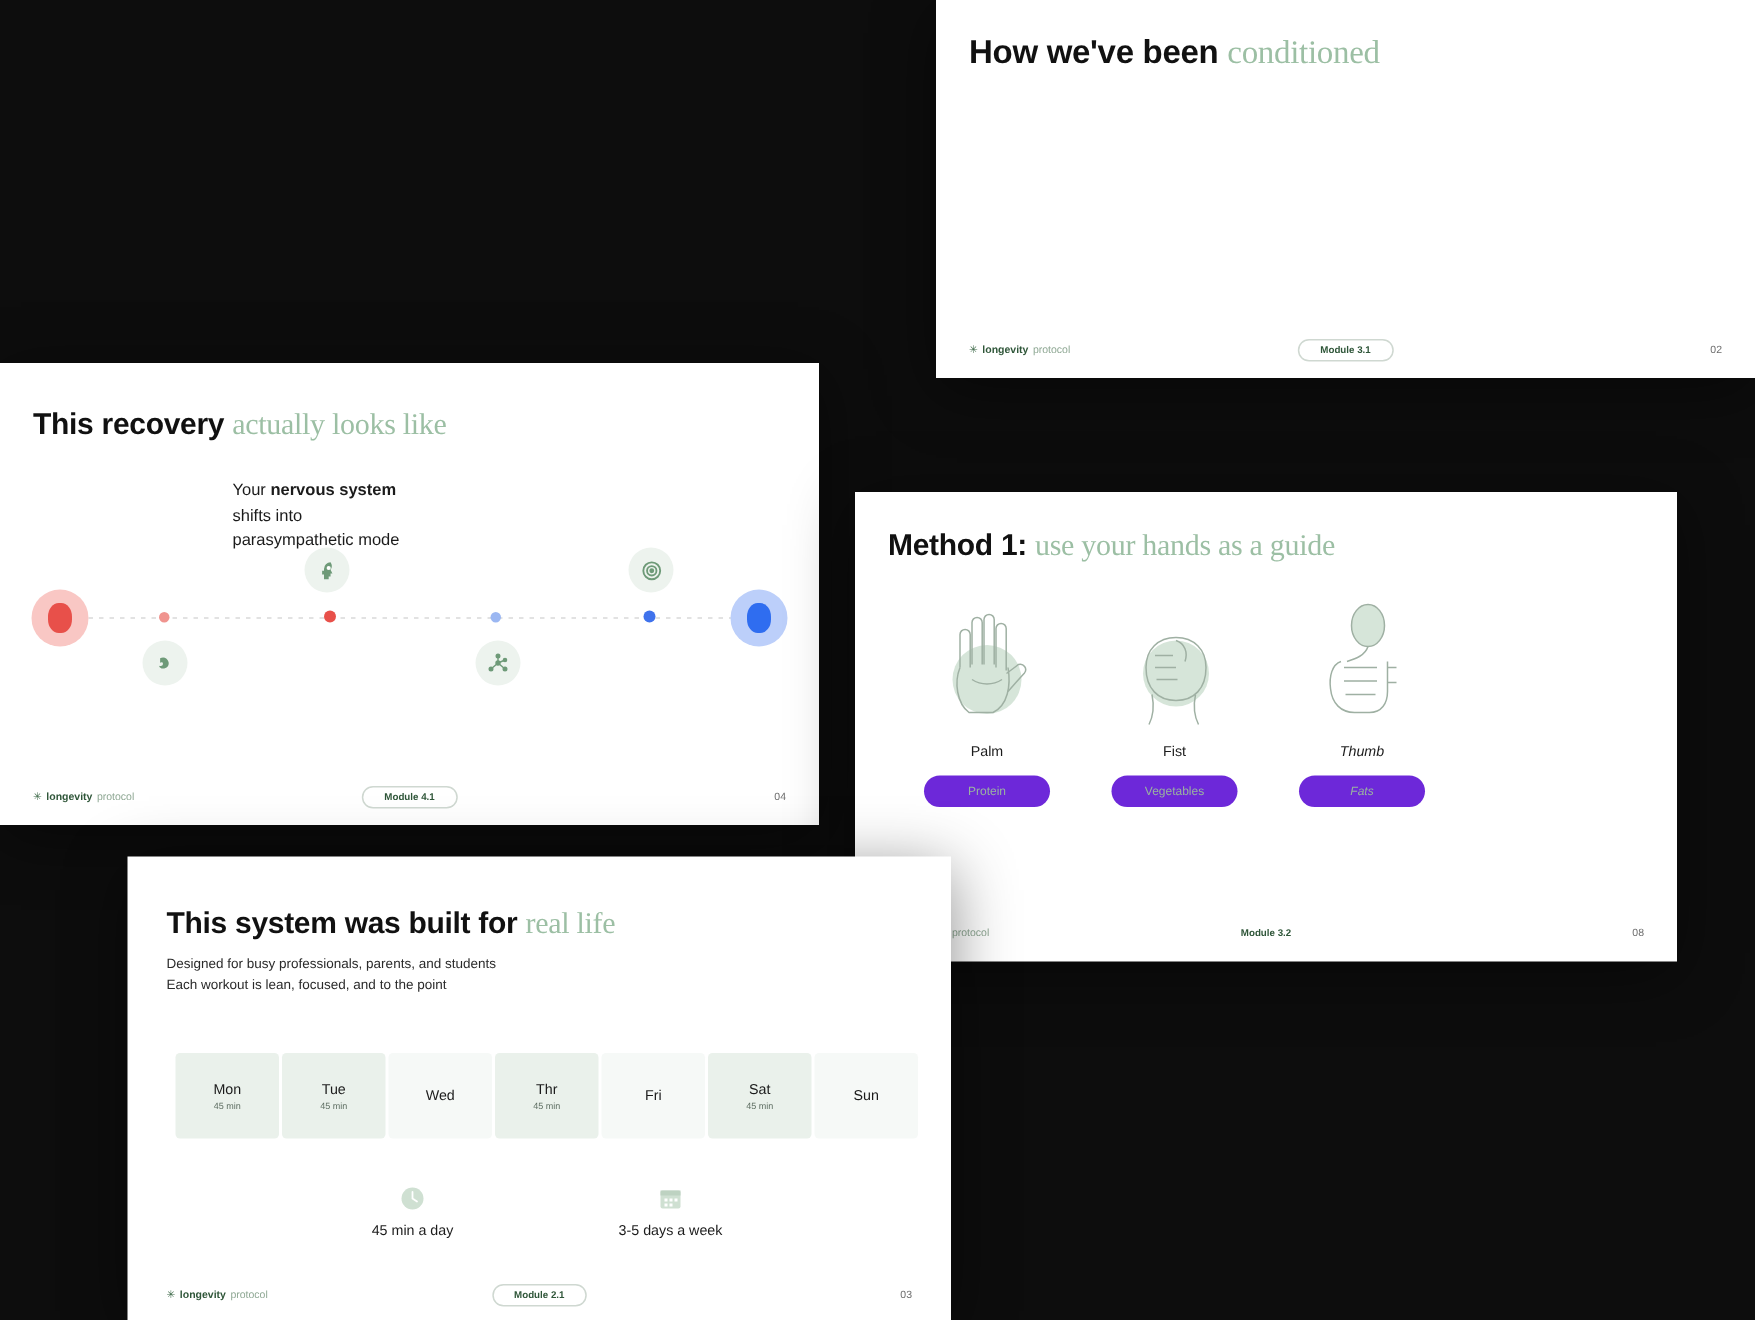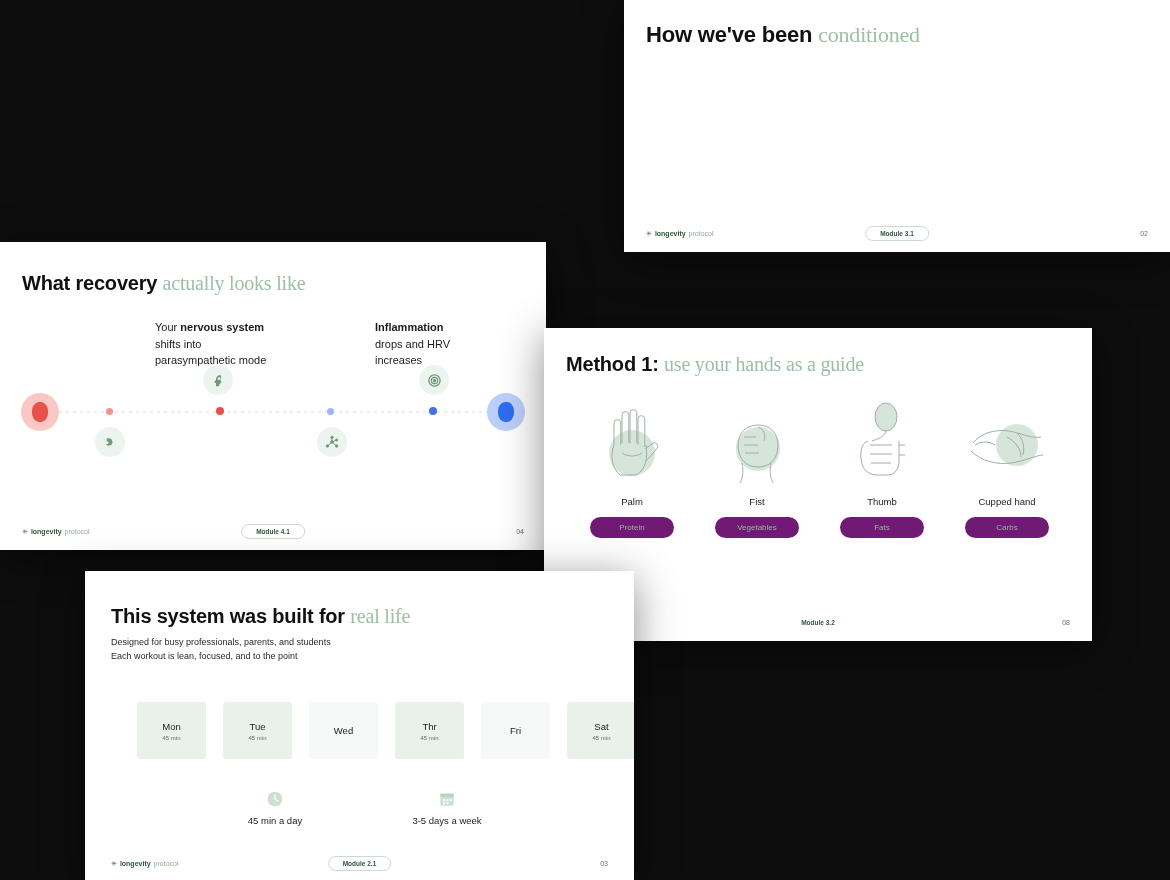--- a/index.html
+++ b/index.html
@@ -47,28 +47,28 @@
   .rec-caption { position:absolute; text-align:left; font-size:11px; line-height:1.5; color:#1b1b1b; }
   .rec-caption b { font-weight:700; }
   .rec-icon {
     position:absolute; width:30px; height:30px; border-radius:50%;
     background:#edf3ee; display:flex; align-items:center; justify-content:center;
   }
   .tl-dot { position:absolute; border-radius:50%; }
   .tl-halo { position:absolute; border-radius:50%; }
 
   
-  #slide-method { left:544px; top:328px; width:548px; height:313px; }
+  #slide-method { left:570px; top:328px; width:548px; height:313px; }
   #slide-method .title { font-size:20px; position:absolute; left:22px; top:25px; }
   .hand-col { position:absolute; top:72px; width:120px; text-align:center; }
   .hand-art { height:88px; display:flex; align-items:center; justify-content:center; }
   .hand-name { font-size:9.5px; color:#1b1b1b; margin-top:8px; }
   .hand-tag {
     margin:10px auto 0; width:84px; height:21px; border-radius:999px;
-    background:#701a75; color:#9ab3a0; font-size:8px;
+    background:#6d28d9; color:#9ab3a0; font-size:8px;
     display:flex; align-items:center; justify-content:center;
   }
 
   
   #slide-reallife { left:85px; top:571px; width:549px; height:309px; }
   #slide-reallife .title { font-size:20px; position:absolute; left:26px; top:34px; }
   .rl-sub { position:absolute; left:26px; top:65px; font-size:9px; color:#2a2a2a; line-height:1.55; }
   .day {
     width:69px; height:57px; border-radius:3px;
     display:flex; flex-direction:column; align-items:center; justify-content:center;
@@ -142,31 +142,26 @@
         <span class="logo-bold">longevity</span>
         <span class="logo-light">protocol</span>
     </div>
     <div class="module-pill" style="font-size:6.5px;padding:3px 14px;">Module 3.1</div>
     <div class="pagenum" style="right:22px;font-size:7px;">02</div>
   </div>
 </div>
 
 <div class="slide" id="slide-recovery">
 
-  <div class="title"><span>What recovery </span><span class="accent">actually looks like</span></div>
+  <div class="title"><span>This recovery </span><span class="accent">actually looks like</span></div>
 
   <div class="rec-caption" style="left:155px;top:77px;width:130px;">
     <div>Your <b>nervous system</b></div>
       <div>shifts into</div>
       <div>parasympathetic mode</div>
-  </div>
-  <div class="rec-caption" style="left:375px;top:77px;width:118px;">
-    <div><b>Inflammation</b></div>
-      <div>drops and HRV</div>
-      <div>increases</div>
   </div>
 
   <div class="rec-icon" style="left:203px;top:123px;">
     <svg width="15" height="15" viewBox="0 0 24 24" fill="#6e9a78">
       <path d="M15 3a7 7 0 0 0-7 7v2H6v4h2v5h5v-3h2v-3h2l-2-4a7 7 0 0 0-0-8z"></path>
       <circle cx="13" cy="9" r="2.2" fill="#ffffff"></circle>
     </svg>
   </div>
   <div class="rec-icon" style="left:419px;top:123px;">
     <svg width="15" height="15" viewBox="0 0 24 24" fill="none" stroke="#6e9a78" stroke-width="2">
@@ -251,53 +246,37 @@
           <path d="M23 36 h12 M23 44 h14 M24 52 h14"></path>
           <path d="M37 26 c6 2 8 8 6 14"></path>
           <path d="M21 62 c2 10 0 16 -2 20 M50 62 c-2 10 0 16 2 20"></path>
         </g>
       </svg>
     </div>
     <div class="hand-name">Fist</div>
     <div class="hand-tag">Vegetables</div>
   </div>
 
-  <div class="hand-col" style="left:278px;">
+  <div class="hand-col" style="left:278px;font-style:italic;">
     <div class="hand-art">
       <svg width="72" height="86" viewBox="0 0 72 86">
         <ellipse cx="40" cy="16" rx="11" ry="14" fill="#cfe0d2" opacity="0.85"></ellipse>
         <g fill="none" stroke="#9fb0a3" stroke-width="1">
           <ellipse cx="40" cy="16" rx="11" ry="14"></ellipse>
           <path d="M40 30 c-2 6 -8 8 -14 10"></path>
           <path d="M22 40 c-6 2 -8 10 -7 18 1 10 7 16 16 16 h10 c8 0 12 -6 12 -14 V40"></path>
           <path d="M24 44 h22 M24 53 h22 M25 62 h20"></path>
           <path d="M53 44 h6 M53 54 h6"></path>
         </g>
       </svg>
     </div>
     <div class="hand-name">Thumb</div>
     <div class="hand-tag">Fats</div>
   </div>
 
-  <div class="hand-col" style="left:403px;">
-    <div class="hand-art">
-      <svg width="92" height="86" viewBox="0 0 92 86">
-        <circle cx="56" cy="44" r="21" fill="#cfe0d2" opacity="0.85"></circle>
-        <g fill="none" stroke="#9fb0a3" stroke-width="1">
-          <path d="M12 42 c8 -10 22 -14 36 -12 12 2 22 8 32 6"></path>
-          <path d="M10 50 c10 10 26 14 40 12 14 -2 26 -8 32 -8"></path>
-          <path d="M14 44 c6 -4 14 -4 20 0"></path>
-          <path d="M46 36 c8 4 14 12 14 20"></path>
-          <path d="M56 32 c6 6 8 14 6 22"></path>
-        </g>
-      </svg>
-    </div>
-    <div class="hand-name">Cupped hand</div>
-    <div class="hand-tag">Carbs</div>
-  </div>
 
   <div class="footer" style="bottom:12px;height:14px;">
     <div class="logo" style="position:absolute;left:22px;font-size:7px;">
       <span class="logo-mark">✳</span>
         <span class="logo-bold">longevity</span>
         <span class="logo-light">protocol</span>
     </div>
     <div class="module-plain" style="font-size:6.5px;">Module 3.2</div>
     <div class="pagenum" style="right:22px;font-size:7px;">08</div>
   </div>
@@ -305,21 +284,21 @@
 
 <div class="slide" id="slide-reallife">
 
   <div class="title"><span>This system was built for </span><span class="accent">real life</span></div>
 
   <div class="rl-sub">
     <div>Designed for busy professionals, parents, and students</div>
     <div>Each workout is lean, focused, and to the point</div>
   </div>
 
-  <div style="position:absolute;left:32px;top:131px;display:flex;gap:17px;margin-left:20px;">
+  <div style="position:absolute;left:32px;top:131px;display:flex;gap:2px;">
     <div class="day on">
       <div class="day-name">Mon</div>
       <div class="day-time">45 min</div>
     </div>
     <div class="day on">
       <div class="day-name">Tue</div>
       <div class="day-time">45 min</div>
     </div>
     <div class="day off">
       <div class="day-name">Wed</div>

